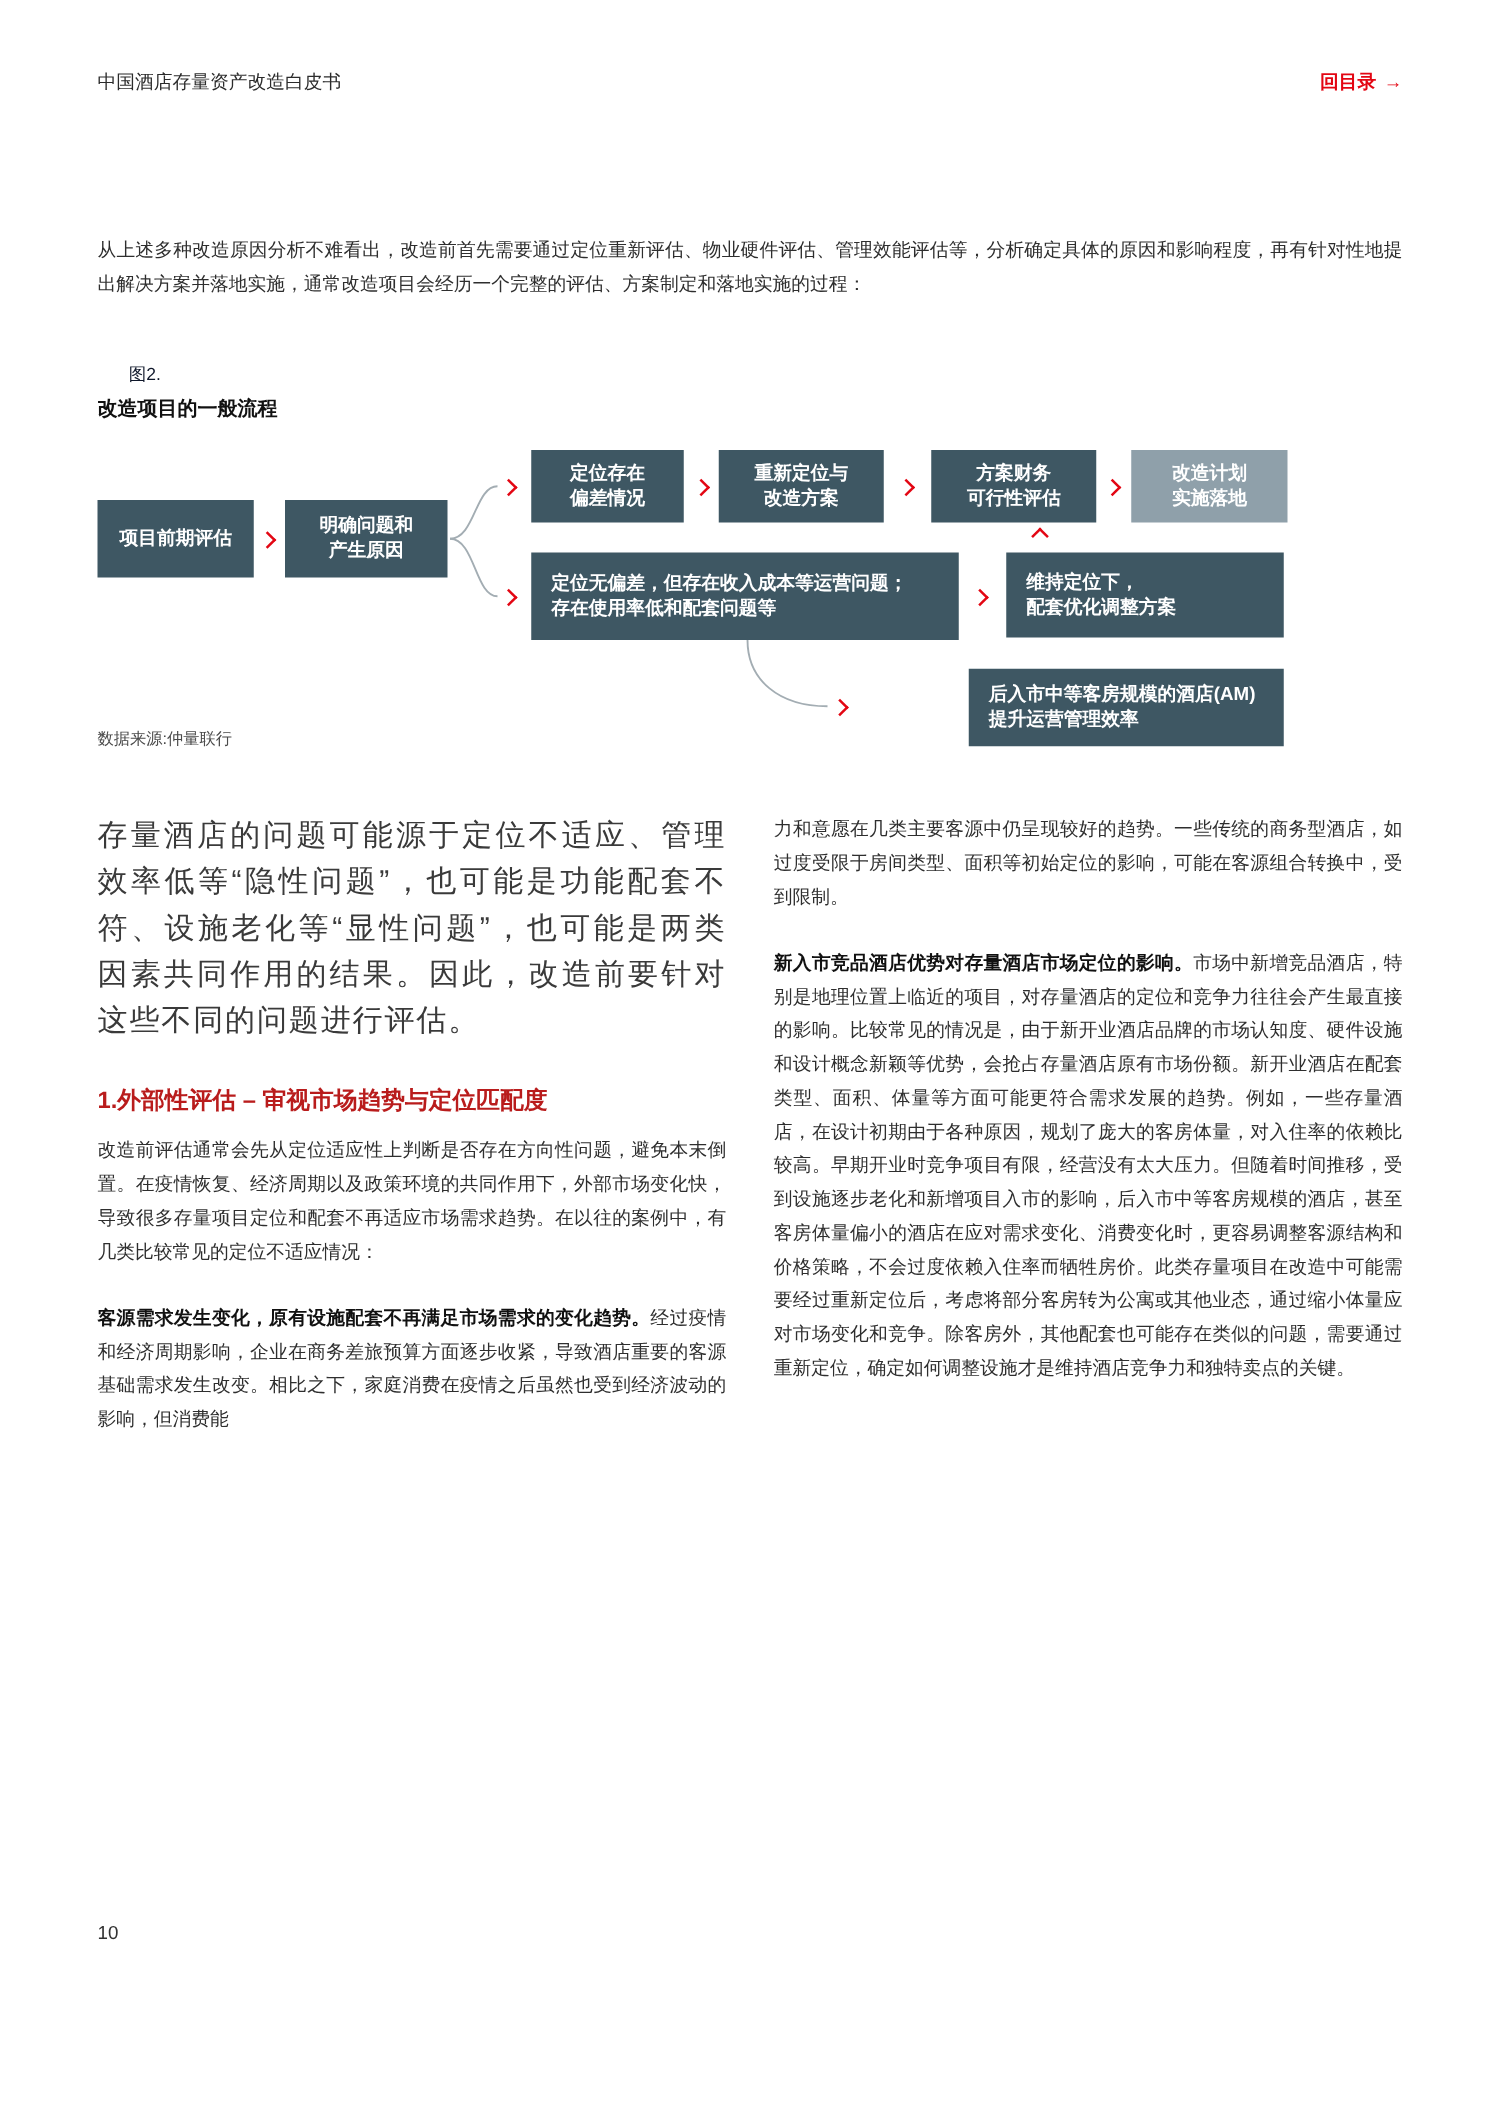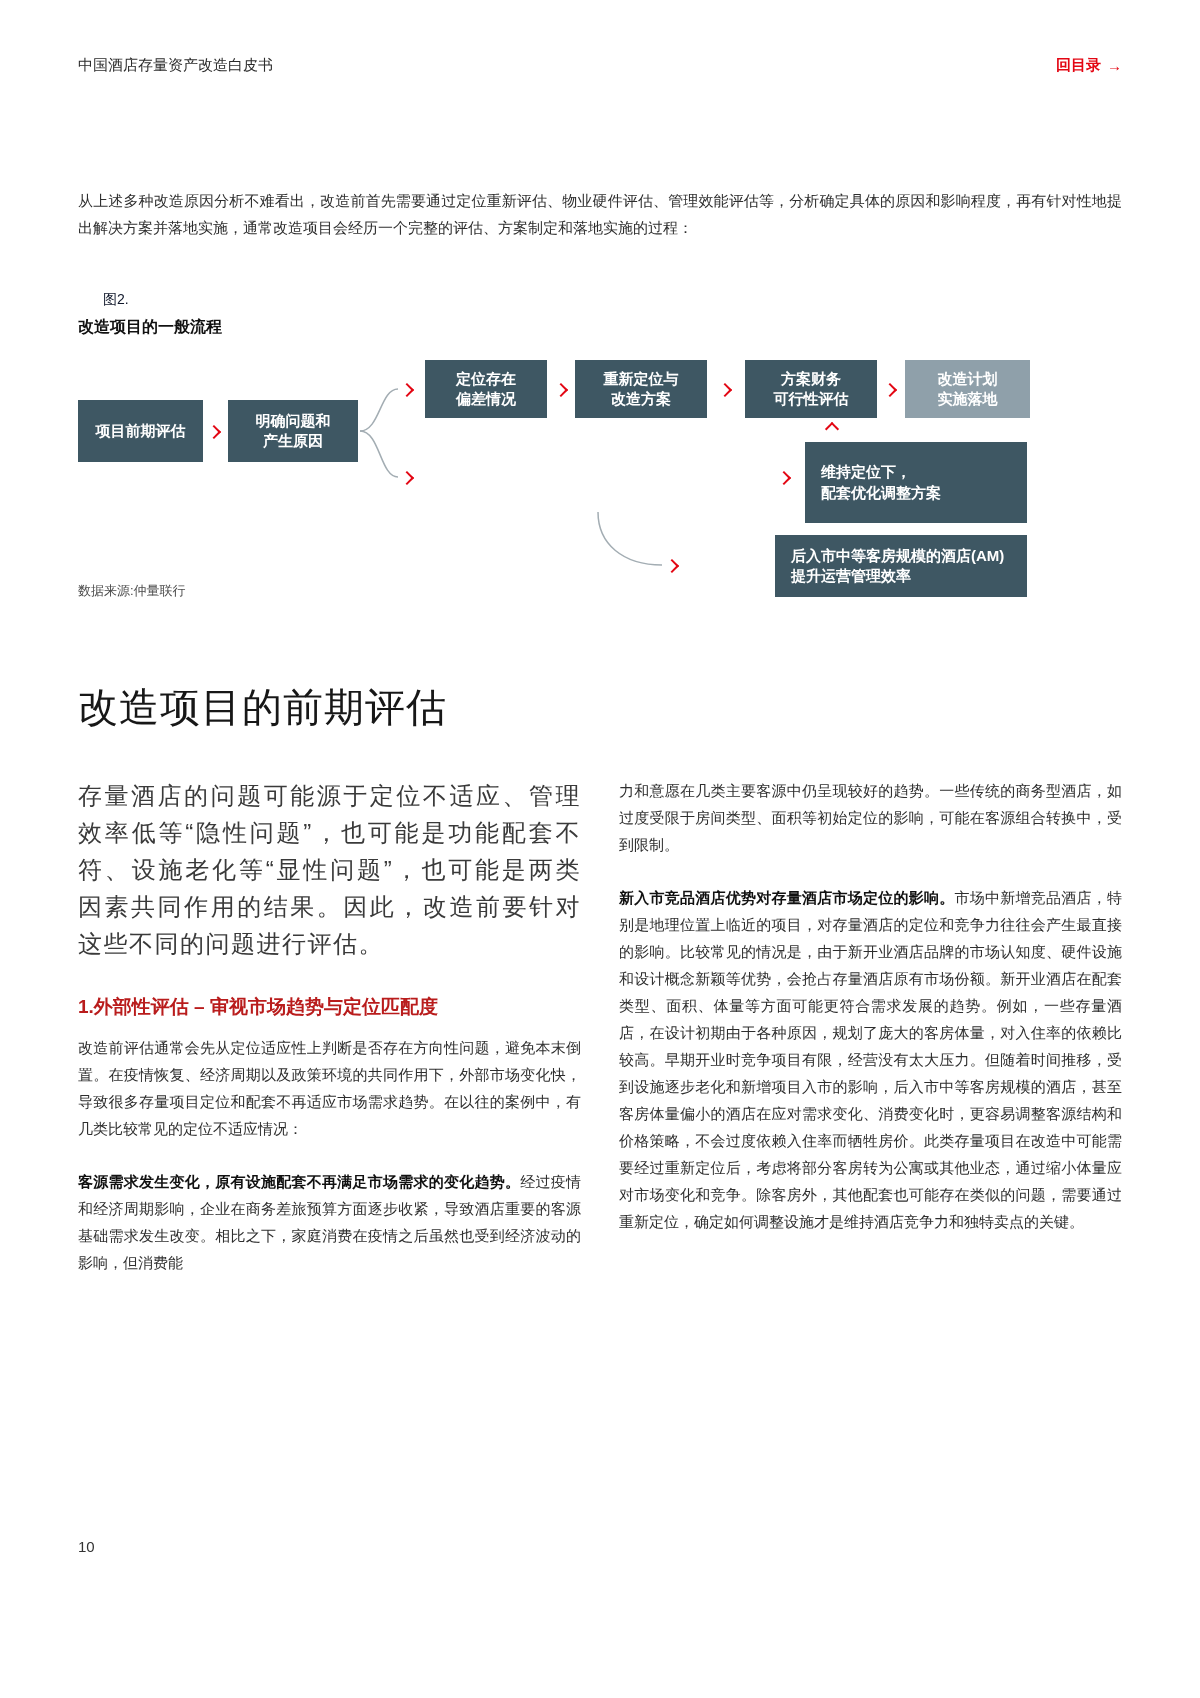--- a/index.html
+++ b/index.html
@@ -104,33 +104,34 @@
       <div class="fc-box" style="left:497px;top:0;width:132px;height:58px">重新定位与
 改造方案</div>
       <div class="chev" style="left:641px;top:23px"></div>
       <div class="fc-box" style="left:667px;top:0;width:132px;height:58px">方案财务
 可行性评估</div>
       <div class="chev" style="left:806px;top:23px"></div>
       <div class="fc-box light" style="left:827px;top:0;width:125px;height:58px">改造计划
 实施落地</div>
 
       <div class="chev" style="left:323px;top:111px"></div>
+      <div class="fc-box left" style="left:347px;top:82px;width:342px;height:70px">定位无偏差，但存在收入成本等运营问题；
+存在使用率低和配套问题等</div>
       <div class="chev" style="left:700px;top:111px"></div>
       <div class="chev up" style="left:748px;top:62px"></div>
-      <div class="fc-box left" style="left:727px;top:82px;width:222px;height:81px">维持定位下，
+      <div class="fc-box left" style="left:727px;top:82px;width:222px;height:68px">维持定位下，
 配套优化调整方案</div>
 
       <div class="chev" style="left:588px;top:199px"></div>
       <div class="fc-box left" style="left:697px;top:175px;width:252px;height:62px">后入市中等客房规模的酒店(AM)
 提升运营管理效率</div>
 
       <div class="fig-source">数据来源:仲量联行</div>
     </div>
 
-    <h1 class="section-title">改造项目的前期评估</h1>
 
     <div class="columns">
       <div class="col">
         <p class="lead">存量酒店的问题可能源于定位不适应、管理效率低等“隐性问题”，也可能是功能配套不符、设施老化等“显性问题”，也可能是两类因素共同作用的结果。因此，改造前要针对这些不同的问题进行评估。</p>
         <h2 class="sub-title">1.外部性评估 – 审视市场趋势与定位匹配度</h2>
         <p class="body-p">改造前评估通常会先从定位适应性上判断是否存在方向性问题，避免本末倒置。在疫情恢复、经济周期以及政策环境的共同作用下，外部市场变化快，导致很多存量项目定位和配套不再适应市场需求趋势。在以往的案例中，有几类比较常见的定位不适应情况：</p>
         <p class="body-p">
           <strong>客源需求发生变化，原有设施配套不再满足市场需求的变化趋势。</strong><span>经过疫情和经济周期影响，企业在商务差旅预算方面逐步收紧，导致酒店重要的客源基础需求发生改变。相比之下，家庭消费在疫情之后虽然也受到经济波动的影响，但消费能</span>
         </p>
       </div>

